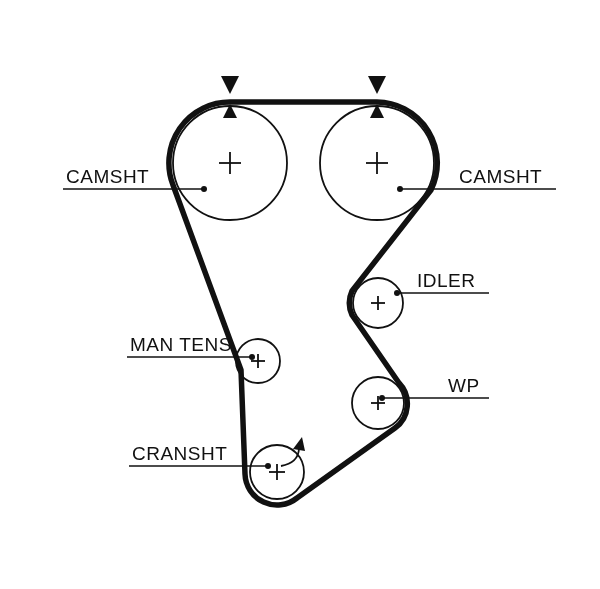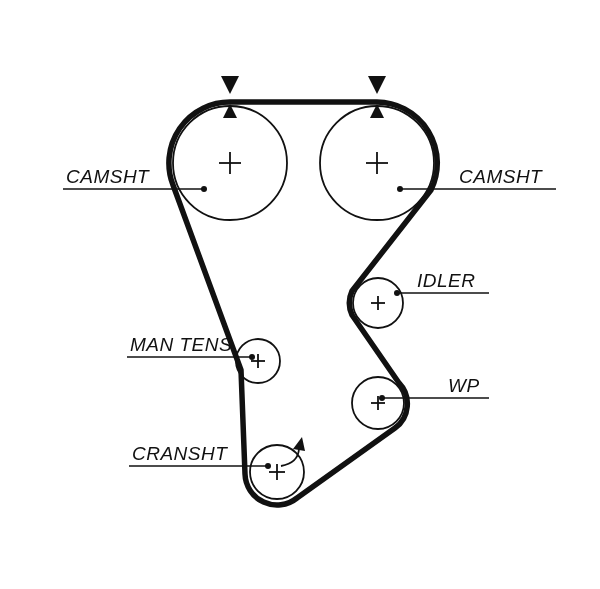--- a/index.html
+++ b/index.html
@@ -7,21 +7,20 @@
     padding: 0;
     background: #ffffff;
     font-family: "Liberation Sans", sans-serif;
   }
   .stage {
     position: relative;
     width: 600px;
     height: 589px;
     background: #ffffff;
     overflow: hidden;
-    font-style: italic;
   }
   svg { display: block; }
   .belt {
     fill: none;
     stroke: #111111;
     stroke-width: 5.5;
     stroke-linejoin: round;
     stroke-linecap: round;
   }
   .pulley {

